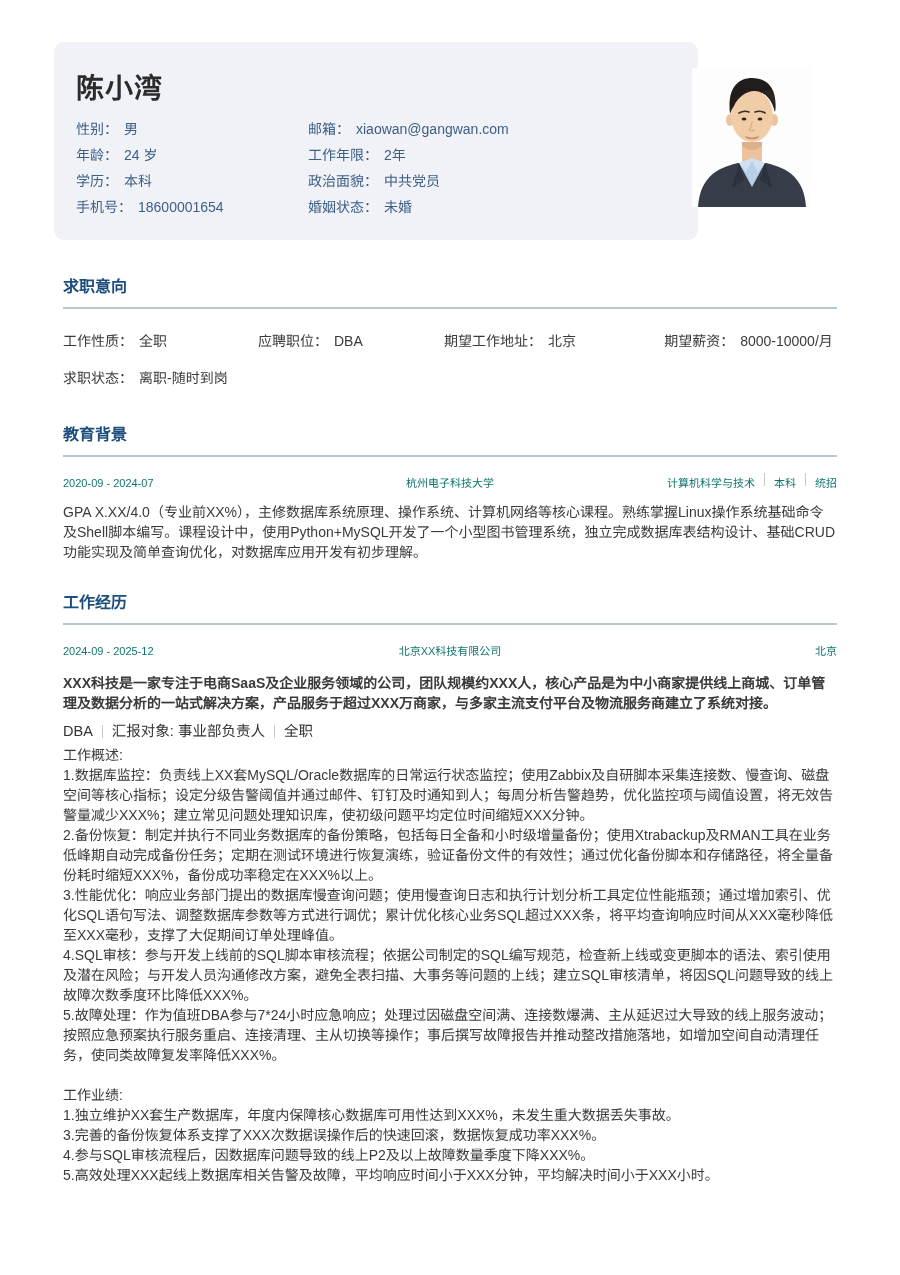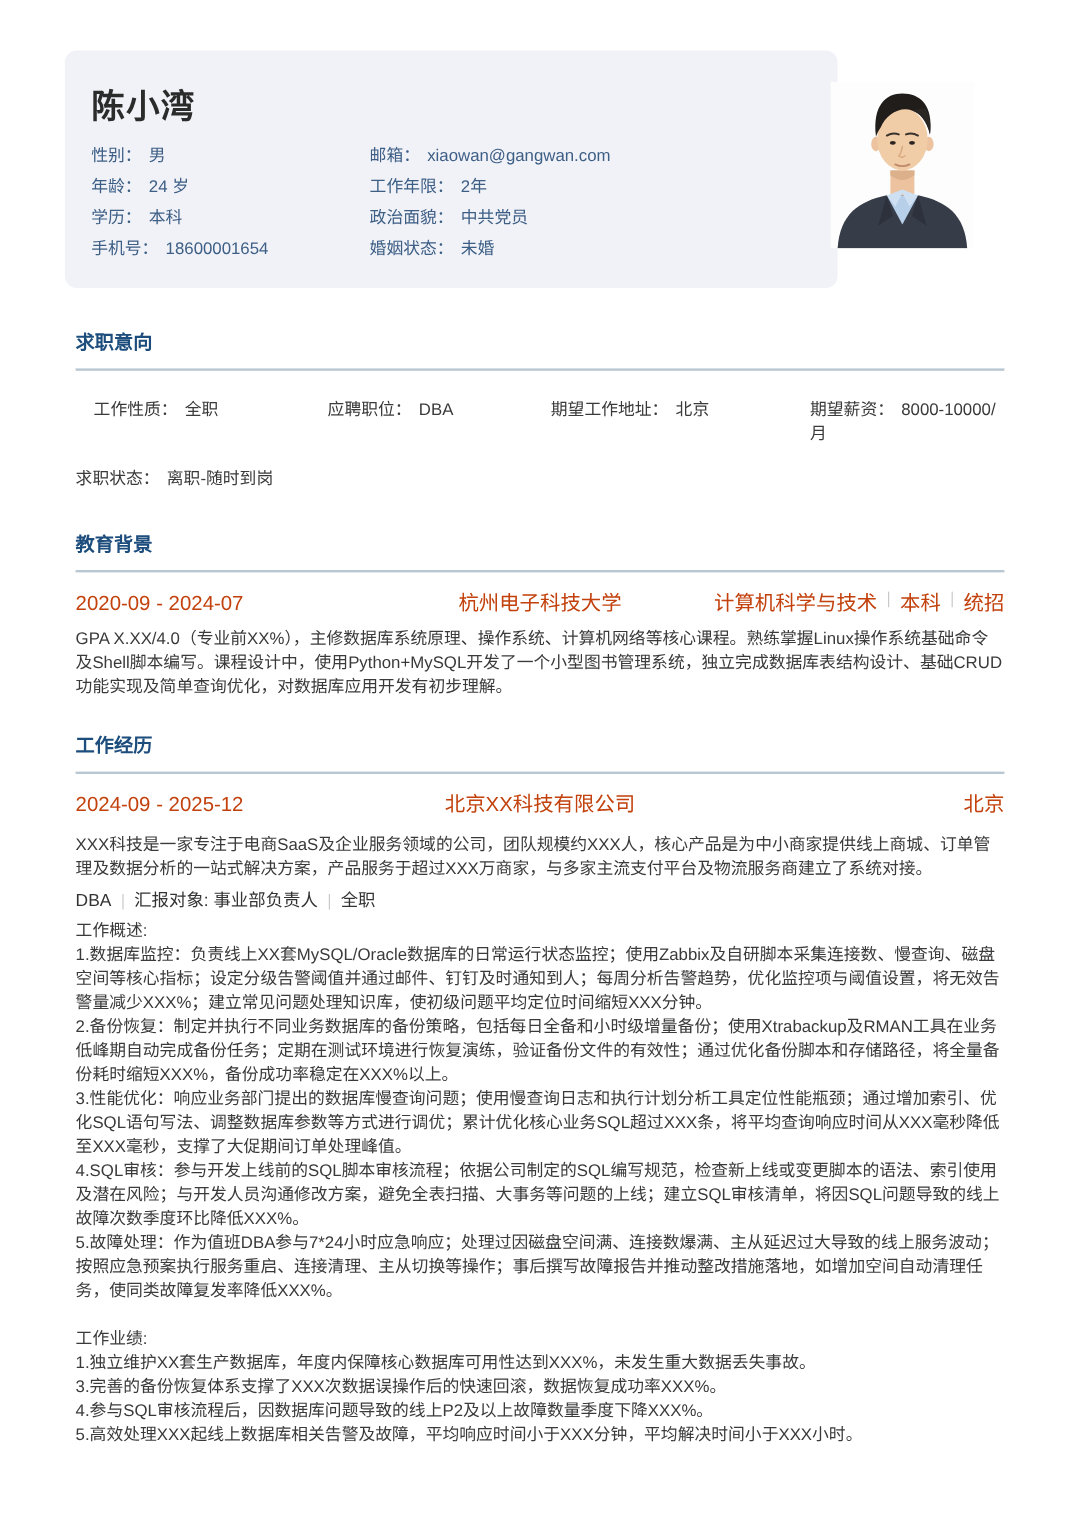--- a/index.html
+++ b/index.html
@@ -24,30 +24,30 @@
   .hrow .fv{margin-left:6px;}
   .photo{
     position:absolute;left:638px;top:26px;width:120px;height:139px;overflow:hidden;
   }
   
   .main{position:absolute;left:63px;top:278px;width:774px;color:#3a3a3a;}
   .section-title{font-size:16px;font-weight:700;color:#1d4d7c;line-height:18px;}
   .divider{height:2px;background:#b9c7d3;margin-top:11px;}
   .sec-edu{margin-top:38px;}
   .sec-work{margin-top:32px;}
-  .ji-row1{display:flex;margin-top:22px;font-size:14px;line-height:20px;margin-left:15px;}
+  .ji-row1{display:flex;margin-top:22px;font-size:14px;line-height:20px;}
   .ji-row2{margin-top:17px;font-size:14px;line-height:20px;}
   .ji-cell1{width:195px;}
   .ji-cell2{width:186px;}
   .ji-cell3{width:216px;}
-  .ji-cell4{flex:1;text-align:left;}
+  .ji-cell4{flex:1;text-align:center;}
   .ji-cell .fv,.ji-row2 .fv{margin-left:6px;}
   .meta-row{
     display:grid;grid-template-columns:1fr auto 1fr;align-items:center;
-    margin-top:16px;font-size:17px;color:#c2410c;line-height:20px;
+    margin-top:16px;font-size:11px;color:#0f766e;line-height:20px;
   }
   .meta-left{justify-self:start;white-space:nowrap;}
   .meta-center{justify-self:center;white-space:nowrap;}
   .meta-right{justify-self:end;white-space:nowrap;display:flex;align-items:flex-start;}
   .vsep{
     display:inline-block;width:1px;height:13px;background:#c9c9c9;margin:0 9px;
   }
   .para{margin:9px 0 0 0;font-size:14px;line-height:20px;}
   .dba-row{display:flex;align-items:center;margin-top:8px;font-size:14.5px;color:#333333;line-height:20px;}
   .block{margin-top:4px;}
@@ -167,21 +167,21 @@
   </div>
 
   <div class="sec-work">
     <div class="section-title">工作经历</div>
     <div class="divider"></div>
     <div class="meta-row">
       <div class="meta-left">2024-09 - 2025-12</div>
       <div class="meta-center">北京XX科技有限公司</div>
       <div class="meta-right">北京</div>
     </div>
-    <p class="para" style="margin-top:12px;">XXX科技是一家专注于电商SaaS及企业服务领域的公司，团队规模约XXX人，核心产品是为中小商家提供线上商城、订单管理及数据分析的一站式解决方案，产品服务于超过XXX万商家，与多家主流支付平台及物流服务商建立了系统对接。</p>
+    <p class="para" style="margin-top:12px;font-weight:bold;">XXX科技是一家专注于电商SaaS及企业服务领域的公司，团队规模约XXX人，核心产品是为中小商家提供线上商城、订单管理及数据分析的一站式解决方案，产品服务于超过XXX万商家，与多家主流支付平台及物流服务商建立了系统对接。</p>
     <div class="dba-row">
       <span>DBA</span>
       <span class="vsep"></span>
       <span>汇报对象: 事业部负责人</span>
       <span class="vsep"></span>
       <span>全职</span>
     </div>
 
     <div class="block">
       <p class="pline">工作概述:</p>

